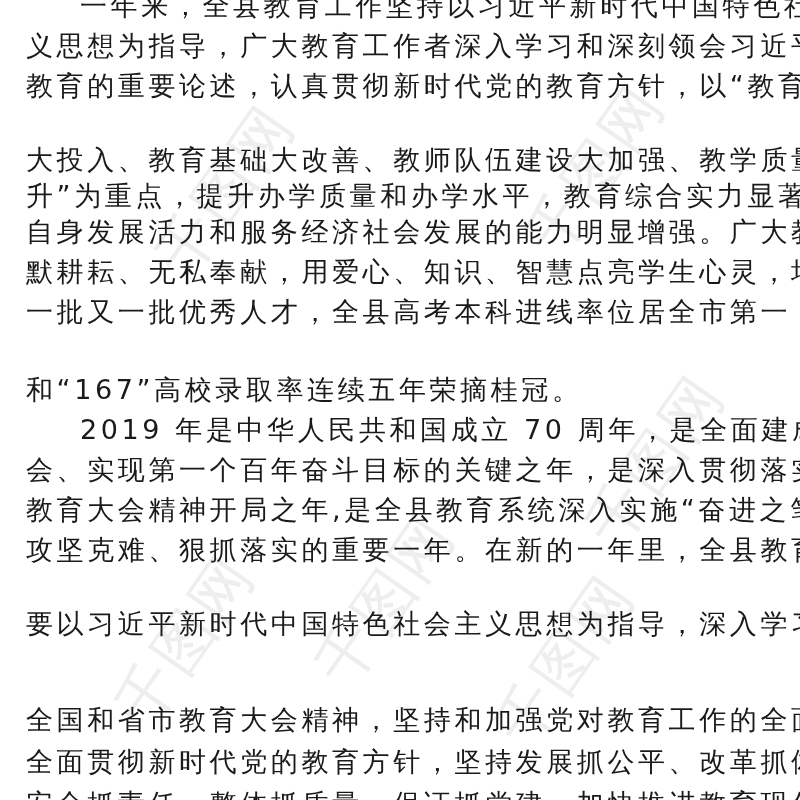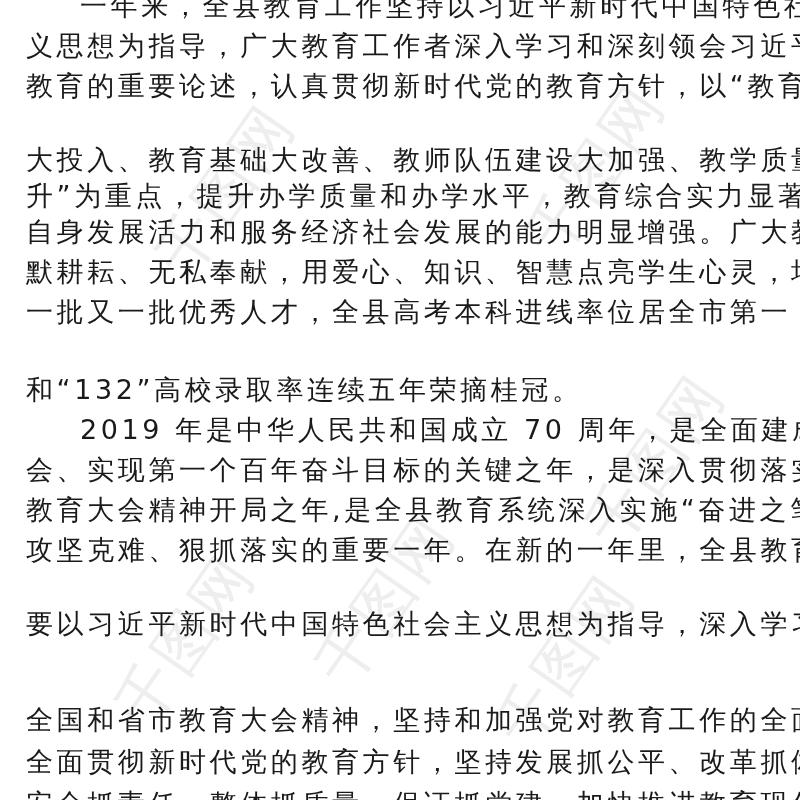--- a/index.html
+++ b/index.html
@@ -60,21 +60,21 @@
 
   <div>
     <div class="line indent" style="top:-14px;">一年来，全县教育工作坚持以习近平新时代中国特色社会主</div>
     <div class="line" style="top:26px;">义思想为指导，广大教育工作者深入学习和深刻领会习近平关于</div>
     <div class="line" style="top:66px;">教育的重要论述，认真贯彻新时代党的教育方针，以“教育经费</div>
     <div class="line" style="top:140px;">大投入、教育基础大改善、教师队伍建设大加强、教学质量大提</div>
     <div class="line" style="top:176px;">升”为重点，提升办学质量和办学水平，教育综合实力显著提升，</div>
     <div class="line" style="top:212px;">自身发展活力和服务经济社会发展的能力明显增强。广大教师默</div>
     <div class="line" style="top:252px;">默耕耘、无私奉献，用爱心、知识、智慧点亮学生心灵，培养了</div>
     <div class="line" style="top:292px;">一批又一批优秀人才，全县高考本科进线率位居全市第一，“985”</div>
-    <div class="line short" style="top:370px;">和“132”高校录取率连续五年荣摘桂冠。</div>
+    <div class="line short" style="top:370px;">和“167”高校录取率连续五年荣摘桂冠。</div>
   </div>
 
   <div>
     <div class="line indent" style="top:410px;">2019 年是中华人民共和国成立 70 周年，是全面建成小康社</div>
     <div class="line" style="top:450px;">会、实现第一个百年奋斗目标的关键之年，是深入贯彻落实全国</div>
     <div class="line" style="top:490px;">教育大会精神开局之年,是全县教育系统深入实施“奋进之笔”，</div>
     <div class="line" style="top:530px;">攻坚克难、狠抓落实的重要一年。在新的一年里，全县教育工作</div>
     <div class="line" style="top:604px;">要以习近平新时代中国特色社会主义思想为指导，深入学习贯彻</div>
   </div>
 

